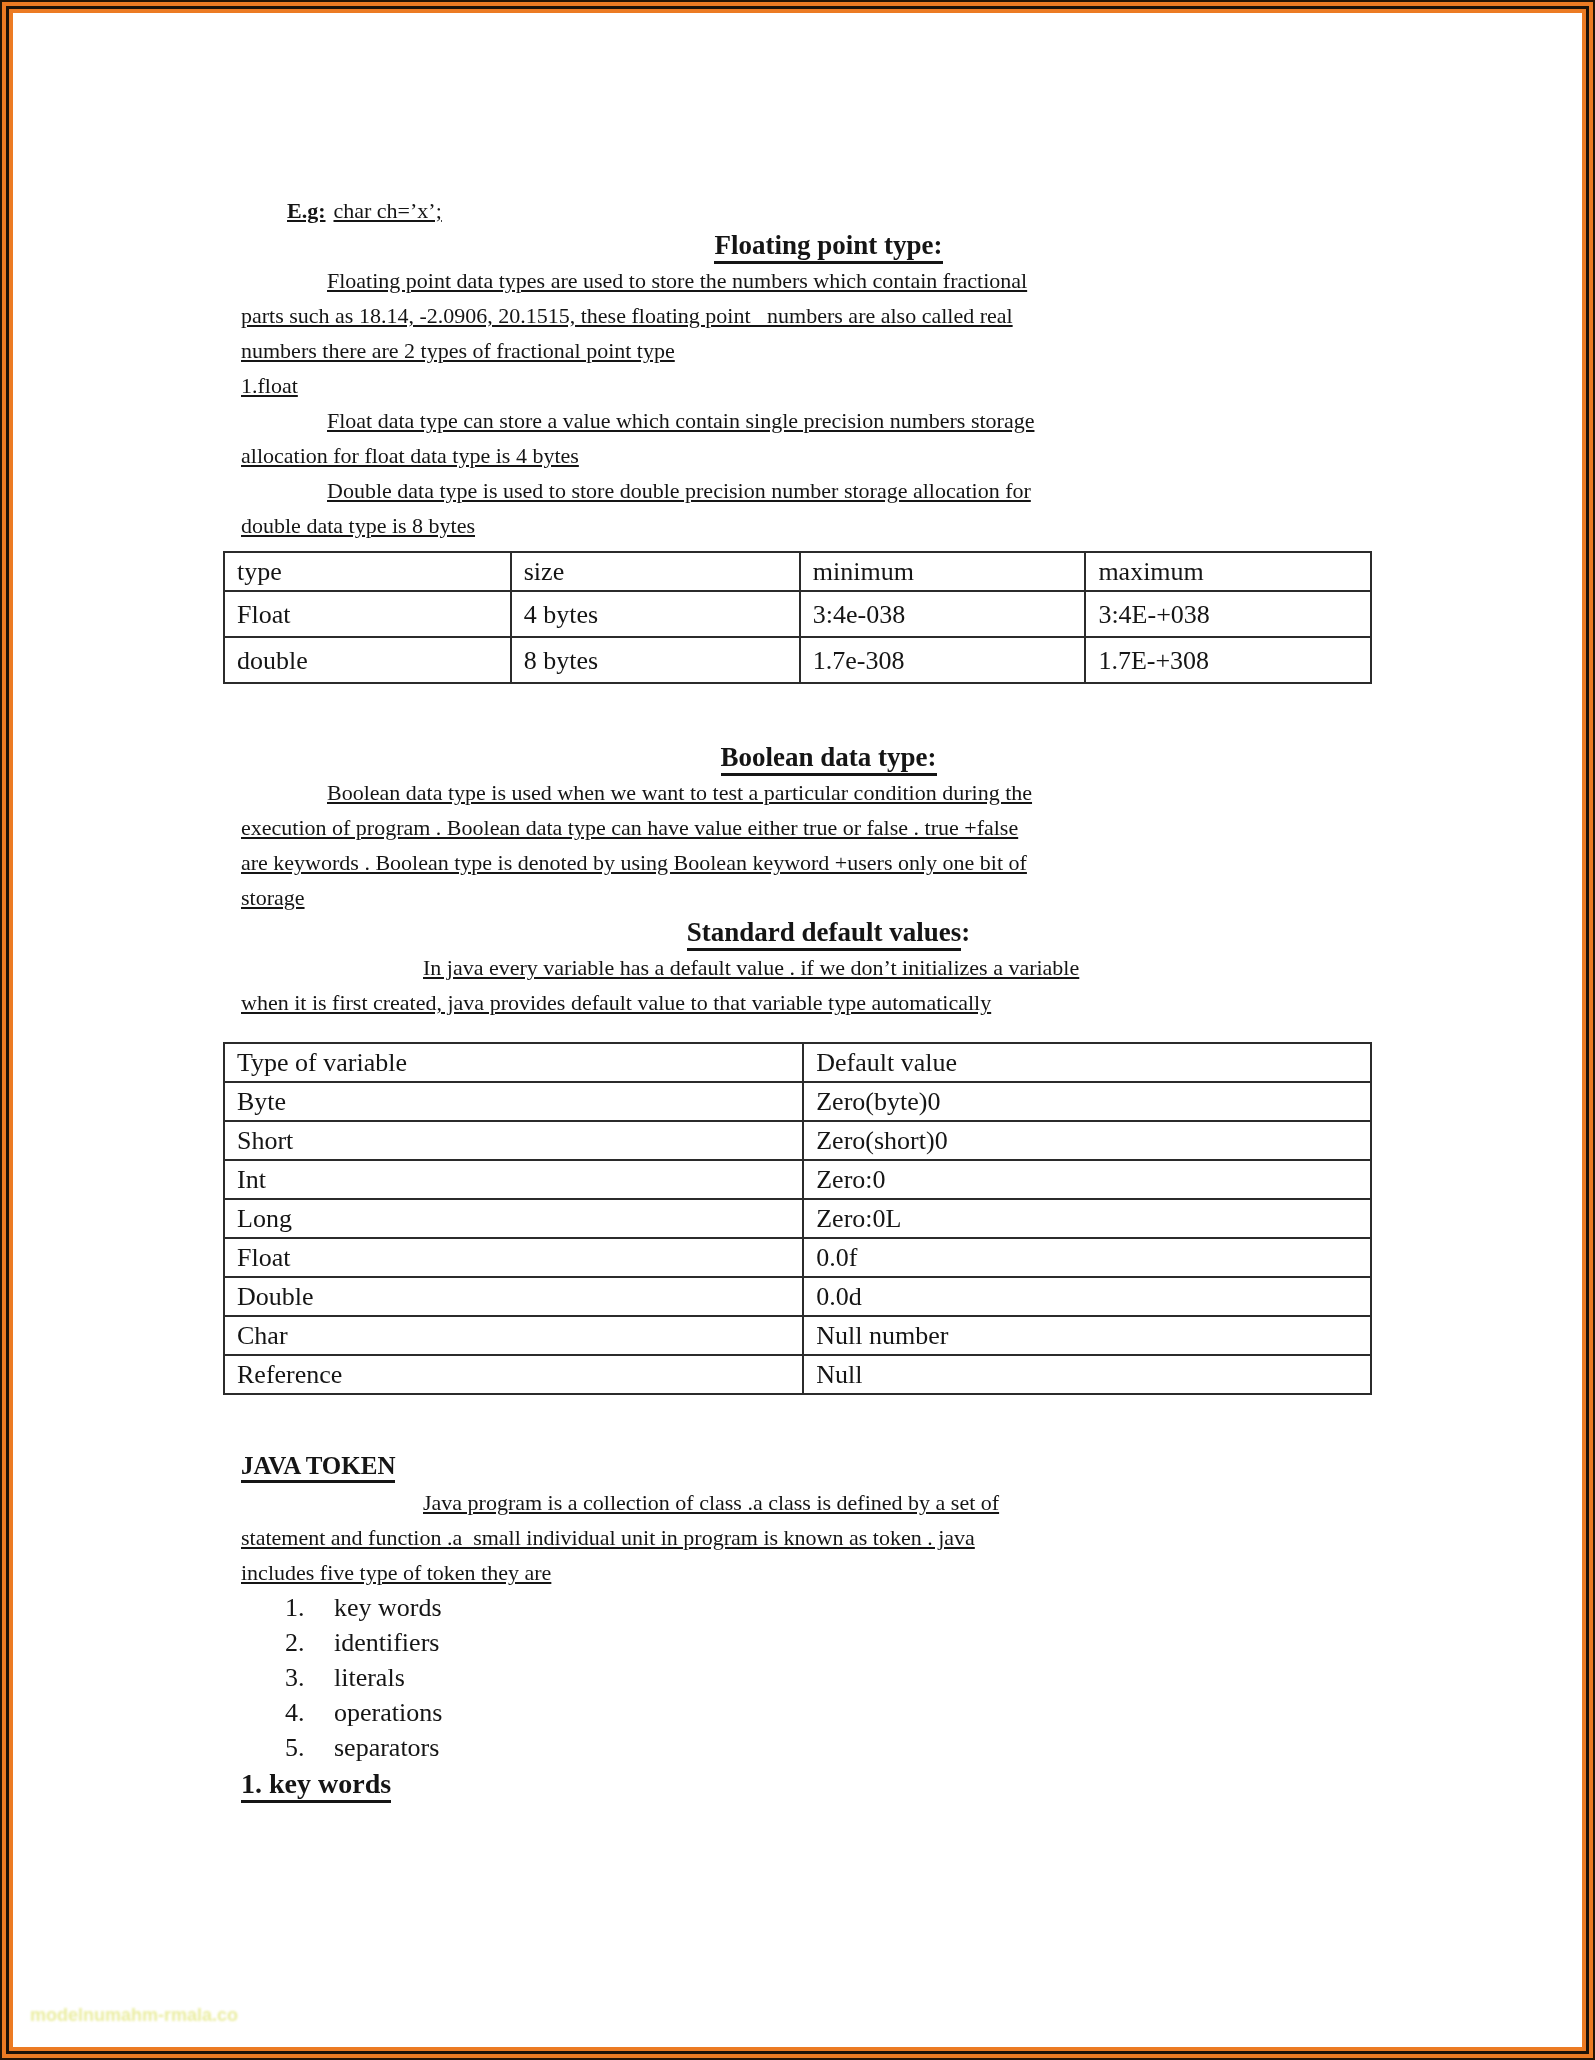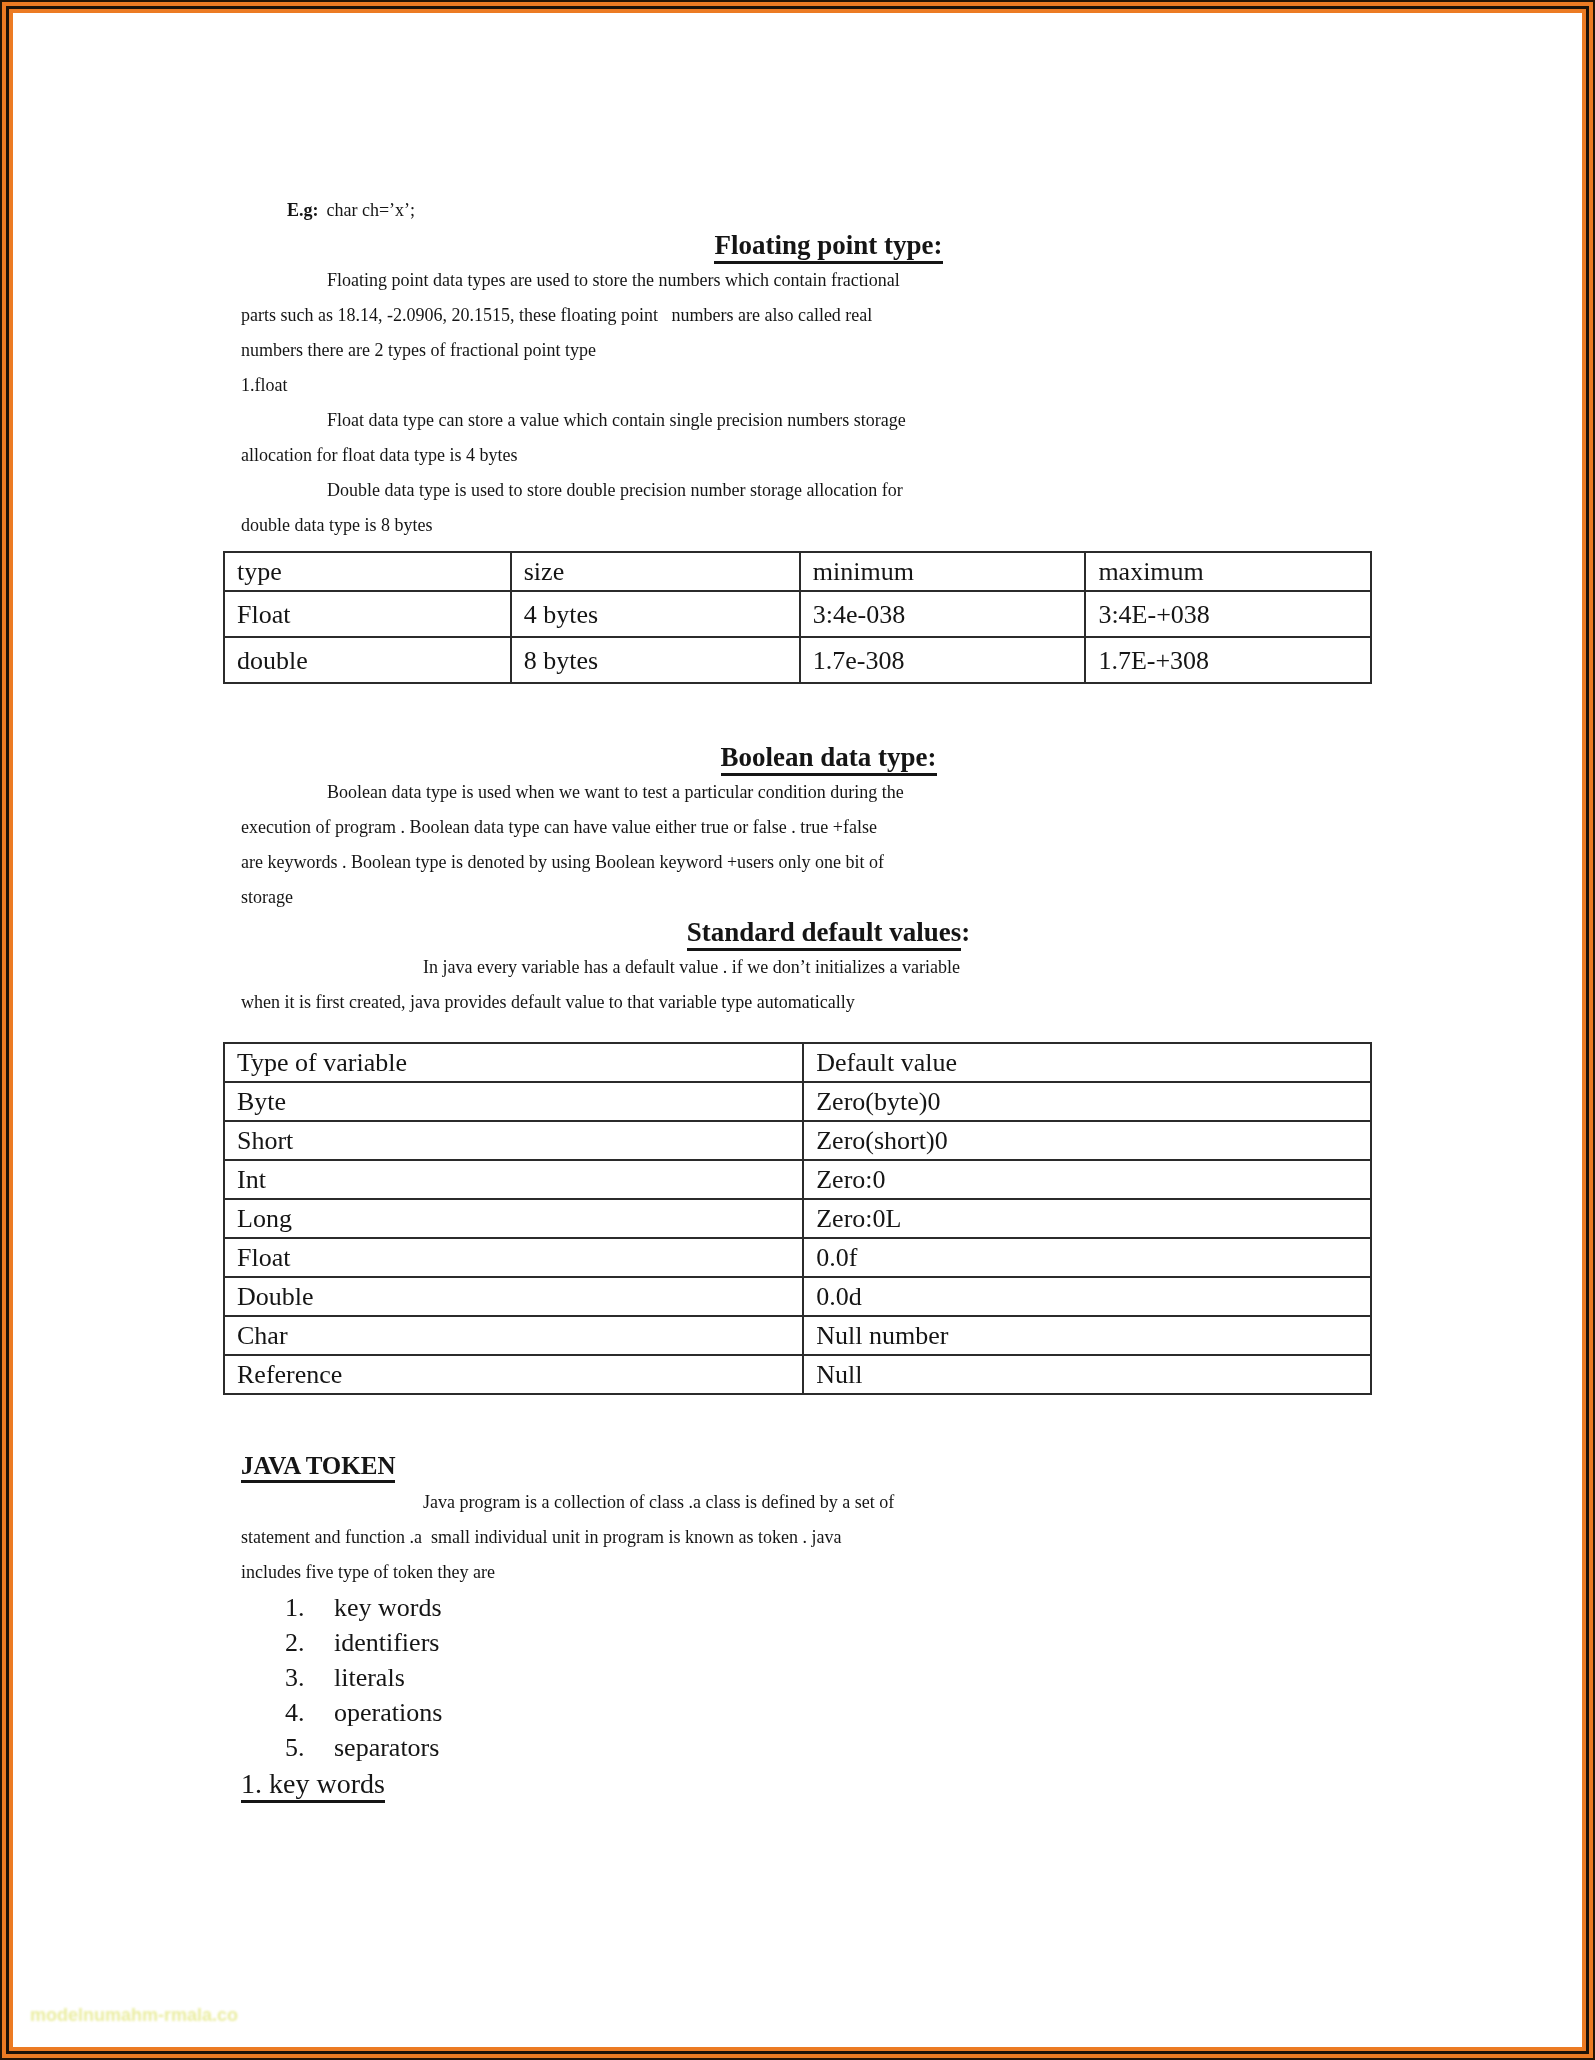--- a/index.html
+++ b/index.html
@@ -20,23 +20,24 @@
     overflow:hidden;
     font-family:"Liberation Serif","DejaVu Serif",serif;
     color:#151515;
   }
   .content{
     padding-top:180px;
     padding-left:228px;
     width:1175px;
   }
   .line, .para{
-    font-size:18px;
+    font-size:22px;
     line-height:35px;
     white-space:pre-wrap;
+    text-decoration:underline;
   }
   .eg-line{margin-left:46px;}
   .eg-bold{font-weight:bold;}
   .eg-code{margin-left:8px;}
   .para.indent{text-indent:86px;}
   .para.indent-big{text-indent:182px;}
   .heading{
     font-size:27px;
     line-height:35px;
     font-weight:bold;
@@ -69,21 +70,21 @@
     font-weight:bold;
     margin-top:52px;
   }
   .heading-java .u{border-bottom:3px solid #151515;padding-bottom:1px;}
   .token-list{margin-left:44px;}
   .token-item{display:flex;font-size:26px;line-height:35px;}
   .token-num{width:49px;}
   .subheading{
     font-size:28px;
     line-height:38px;
-    font-weight:normal;
+    font-weight:bold;
   }
   .subheading .u{border-bottom:3px solid #151515;padding-bottom:1px;}
   .watermark{
     position:absolute;
     left:17px;
     top:1992px;
     font-family:"Liberation Sans","DejaVu Sans",sans-serif;
     font-size:18px;
     font-weight:bold;
     color:#eaeda0;

